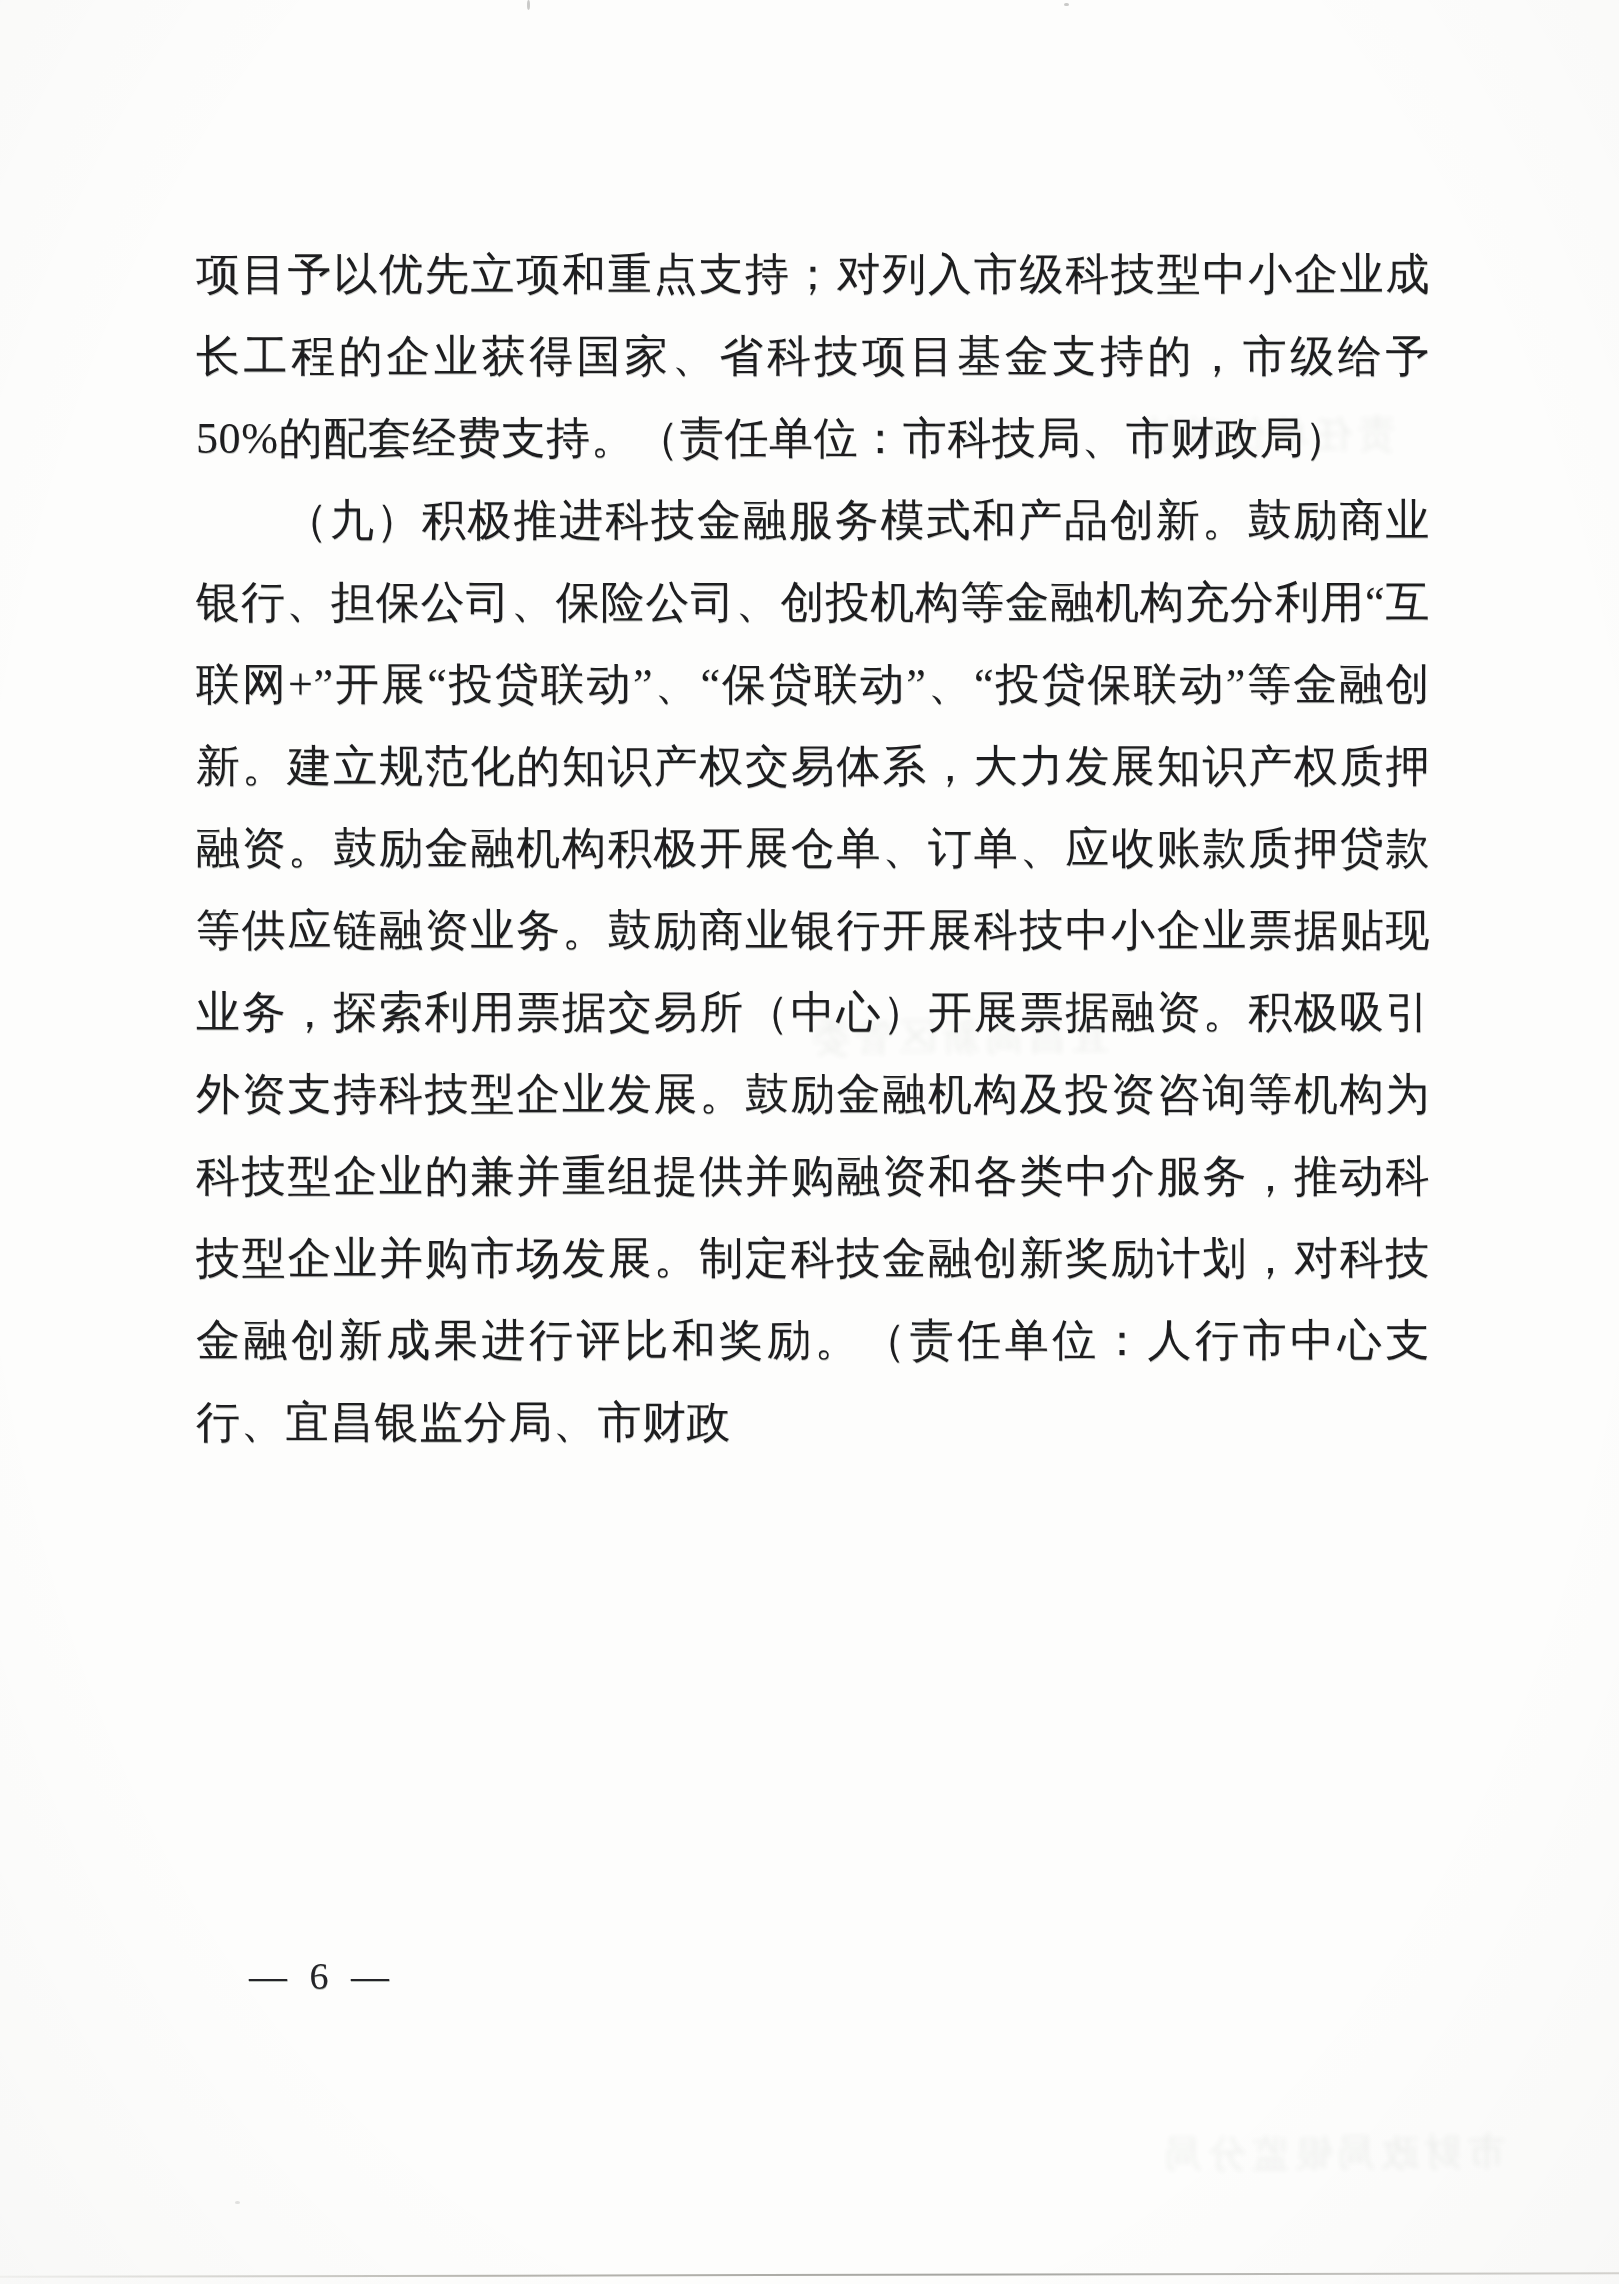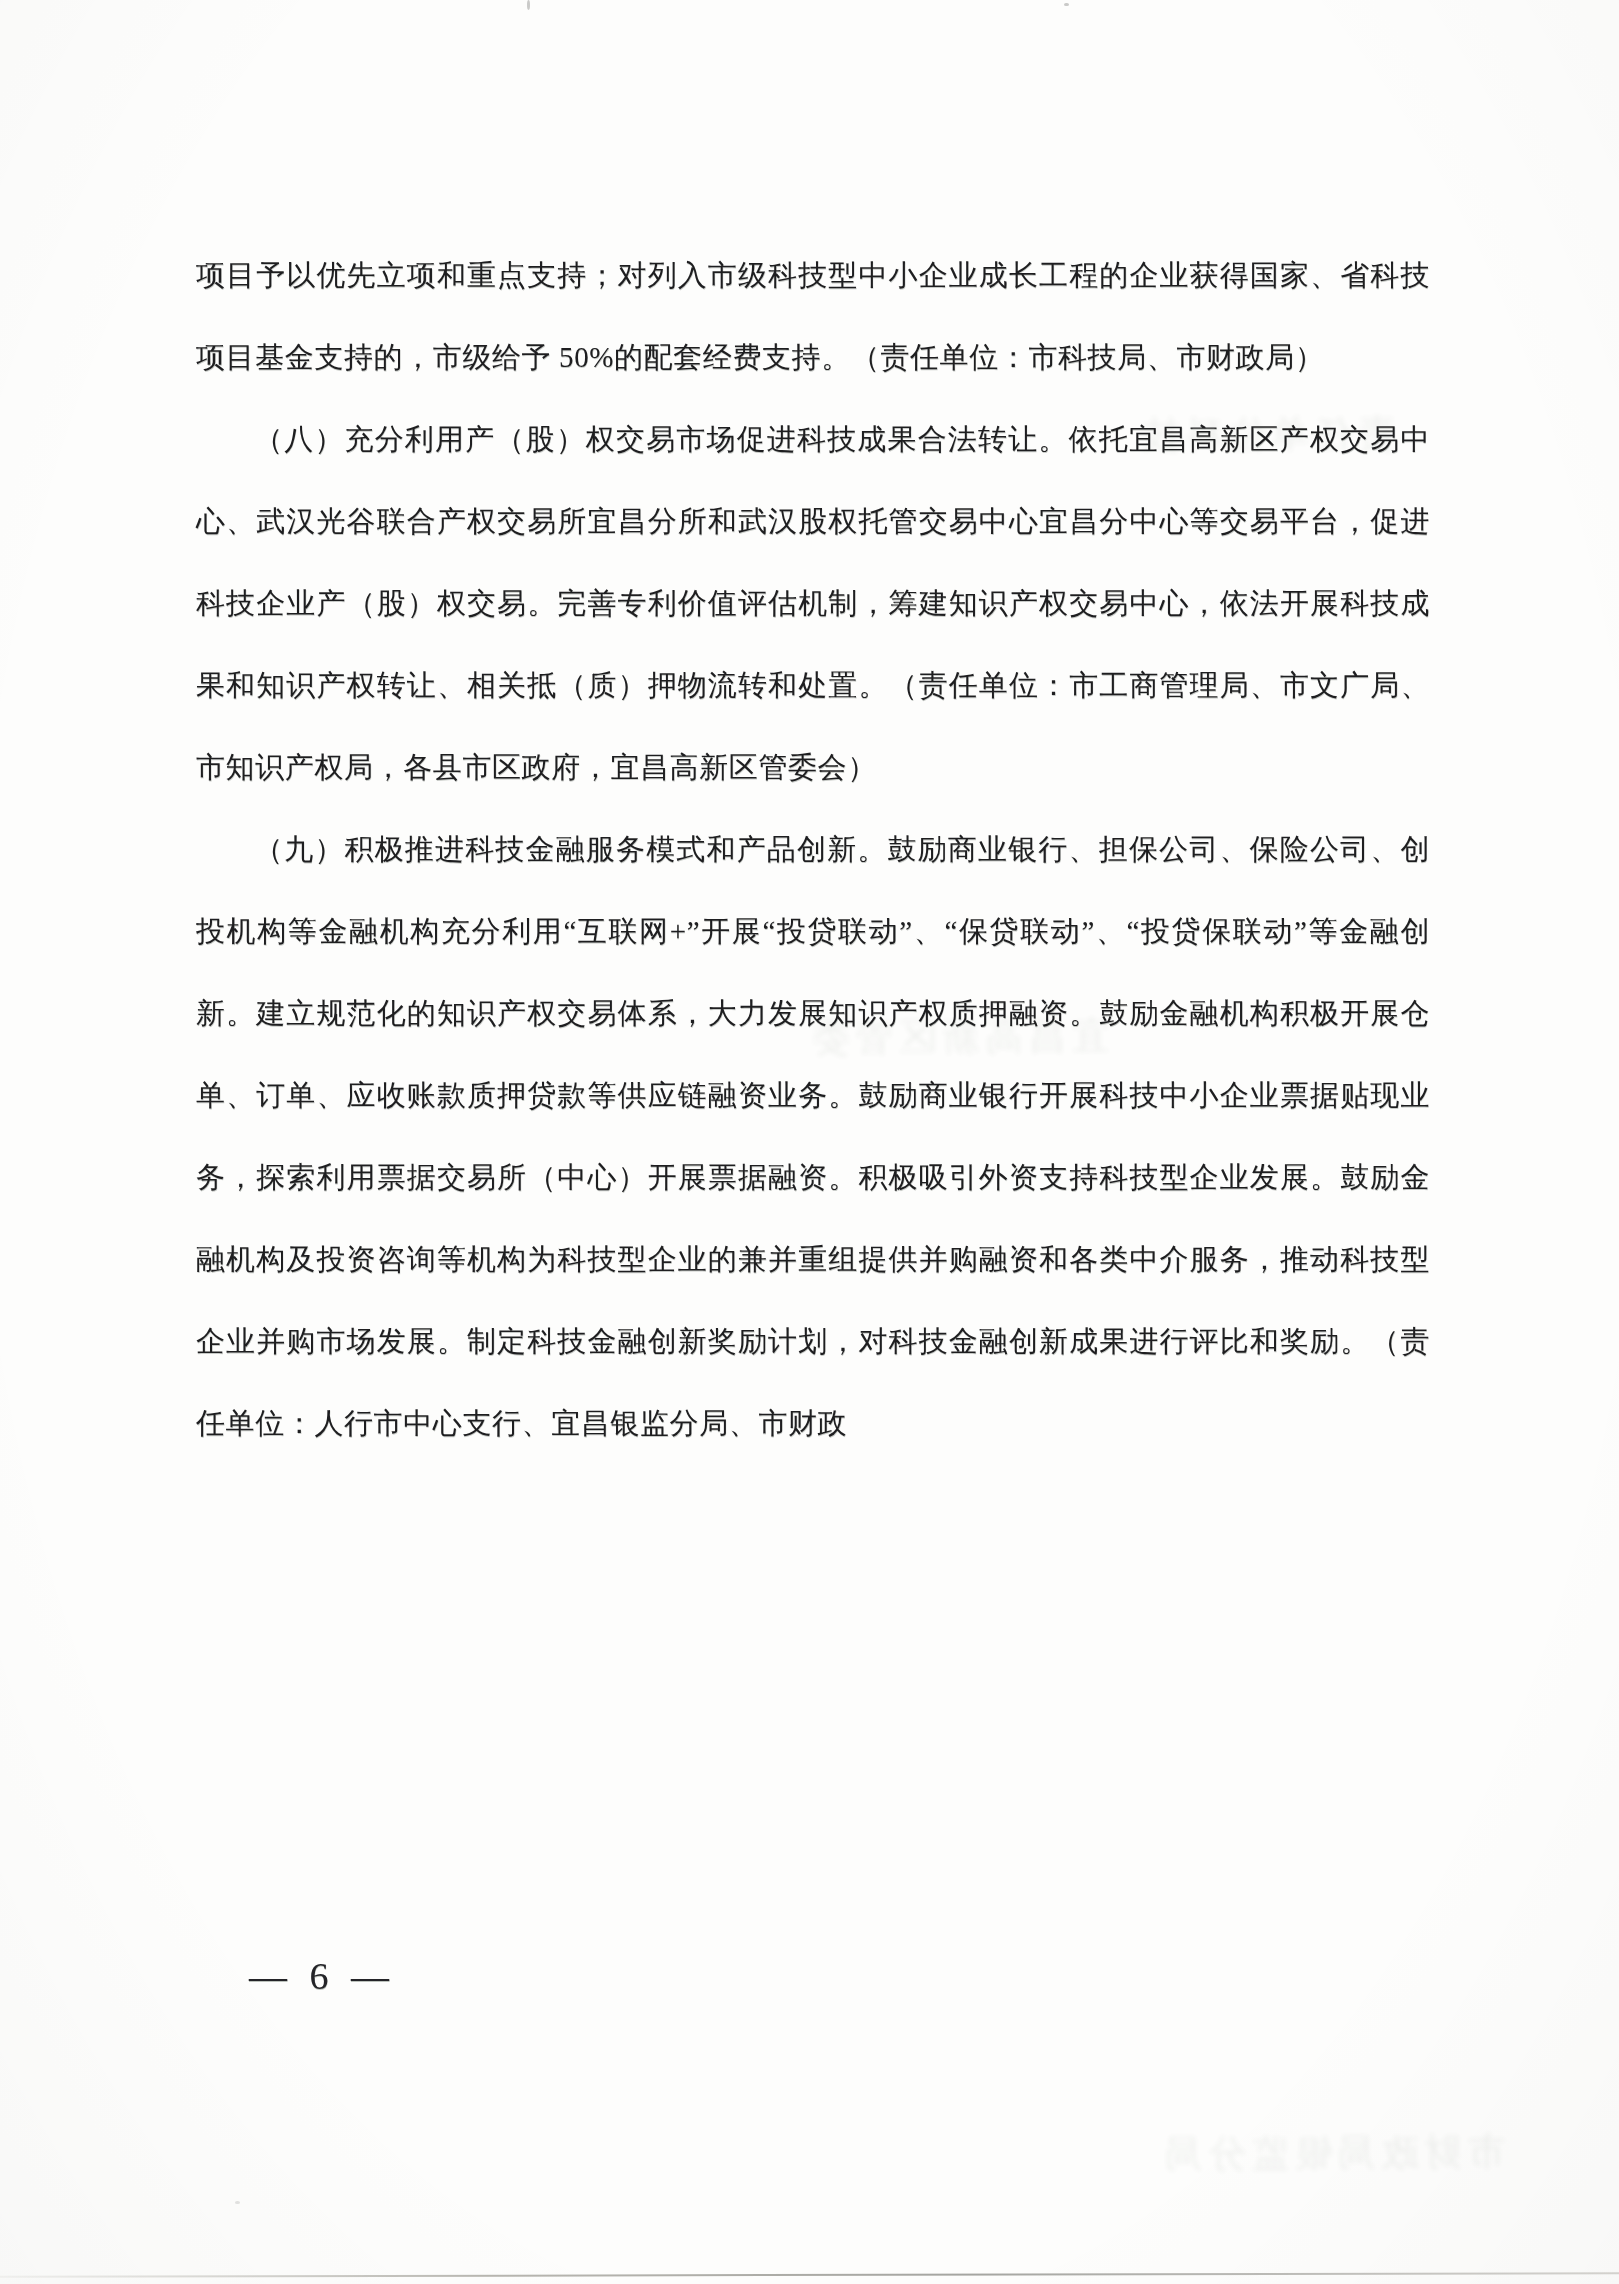--- a/index.html
+++ b/index.html
@@ -24,21 +24,21 @@
     background:
       radial-gradient(ellipse at 50% 45%, rgba(0,0,0,0) 70%, rgba(0,0,0,0.02) 100%);
     pointer-events: none;
   }
   .body-text {
     position: absolute;
     left: 196px;
     top: 234px;
     width: 1234px;
     color: #1e1e20;
-    font-size: 29px;
+    font-size: 44px;
     line-height: 82px;
     text-align: justify;
     text-justify: inter-ideograph;
     letter-spacing: 0.6px;
   }
   .body-text p {
     margin: 0;
     text-indent: 0;
     
     text-shadow: 0.4px 0.5px 0 rgba(40,50,40,0.25);
@@ -93,21 +93,20 @@
   .speck-2 { left: 1064px; top: 2.6px; width: 5.2px; height: 3.9px; }
   .speck-3 { left: 235px; top: 2201px; width: 4.5px; height: 3.2px; opacity: 0.18; }
 </style>
 </head>
 <body>
 
 <div class="page">
 
   <div class="body-text">
     <p class="para">项目予以优先立项和重点支持；对列入市级科技型中小企业成长工程的企业获得国家、省科技项目基金支持的，市级给予 50%的配套经费支持。（责任单位：市科技局、市财政局）</p>
-    <p class="para indent">（八）充分利用产（股）权交易市场促进科技成果合法转让。依托宜昌高新区产权交易中心、武汉光谷联合产权交易所宜昌分所和武汉股权托管交易中心宜昌分中心等交易平台，促进科技企业产（股）权交易。完善专利价值评估机制，筹建知识产权交易中心，依法开展科技成果和知识产权转让、相关抵（质）押物流转和处置。（责任单位：市工商管理局、市文广局、市知识产权局，各县市区政府，宜昌高新区管委会）</p>
     <p class="para indent">（九）积极推进科技金融服务模式和产品创新。鼓励商业银行、担保公司、保险公司、创投机构等金融机构充分利用“互联网+”开展“投贷联动”、“保贷联动”、“投贷保联动”等金融创新。建立规范化的知识产权交易体系，大力发展知识产权质押融资。鼓励金融机构积极开展仓单、订单、应收账款质押贷款等供应链融资业务。鼓励商业银行开展科技中小企业票据贴现业务，探索利用票据交易所（中心）开展票据融资。积极吸引外资支持科技型企业发展。鼓励金融机构及投资咨询等机构为科技型企业的兼并重组提供并购融资和各类中介服务，推动科技型企业并购市场发展。制定科技金融创新奖励计划，对科技金融创新成果进行评比和奖励。（责任单位：人行市中心支行、宜昌银监分局、市财政</p>
   </div>
 
   <div class="page-number">— 6 —</div>
 
   <div class="ghost ghost-a">责任单位科技</div>
   <div class="ghost ghost-b">宜昌高新区管委</div>
   <div class="ghost ghost-c">市财政局银监分局</div>
   <div class="speck speck-1"></div>
   <div class="speck speck-2"></div>

